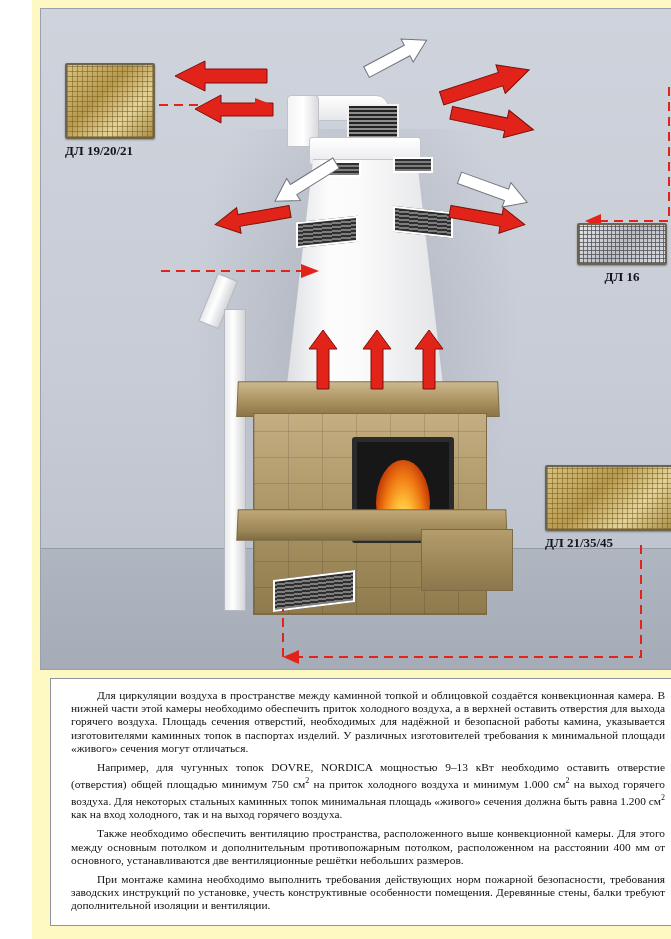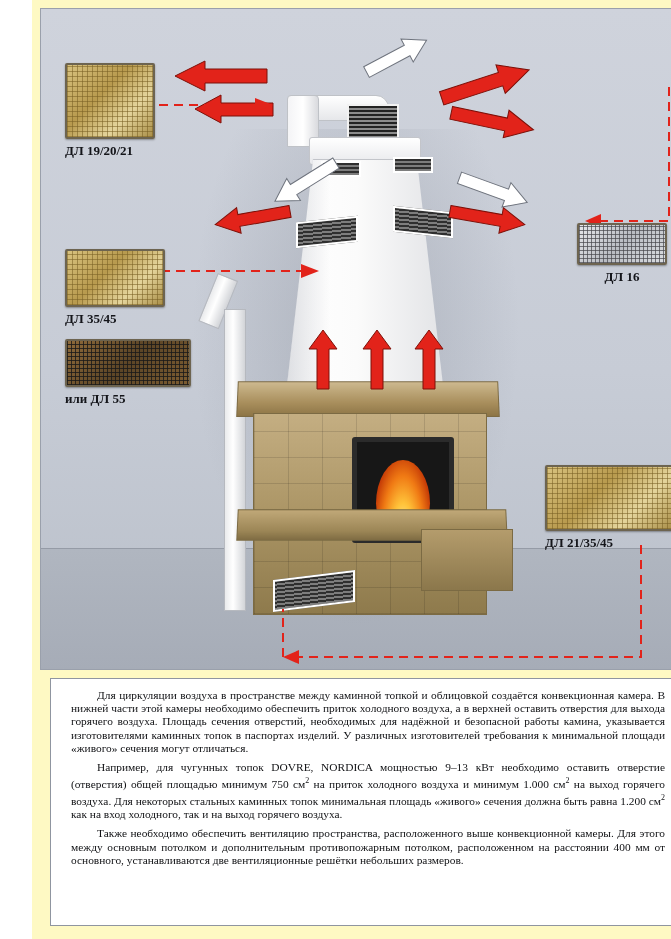--- a/index.html
+++ b/index.html
@@ -283,41 +283,34 @@
       <path d="M600 536 L600 648 L258 648" stroke="#e2231a" stroke-width="2" stroke-dasharray="9,6" fill="none"></path>
       <path d="M258 641 L242 648 L258 655 Z" fill="#e2231a"></path>
       <path d="M242 648 L242 600" stroke="#e2231a" stroke-width="2" stroke-dasharray="9,6" fill="none"></path>
     </svg>
 
     <div class="sample" style="left:24px;top:54px;">
       <div class="frame g-gold" style="width:86px;height:72px;"></div>
       <div class="caption">ДЛ 19/20/21</div>
     </div>
 
-    <div class="sample" style="left:24px;top:240px;">
-      <div class="frame g-gold" style="width:96px;height:54px;"></div>
-      <div class="caption">ДЛ 35/45</div>
-    </div>
-
-    <div class="sample" style="left:24px;top:330px;">
-      <div class="frame g-dark" style="width:122px;height:44px;"></div>
-      <div class="caption">или ДЛ 55</div>
-    </div>
+
 
     <div class="sample" style="left:536px;top:214px;">
       <div class="frame g-silver" style="width:86px;height:38px;"></div>
       <div class="caption" style="text-align:center;">ДЛ 16</div>
     </div>
 
     <div class="sample" style="left:504px;top:456px;">
       <div class="frame g-gold" style="width:126px;height:62px;"></div>
       <div class="caption">ДЛ 21/35/45</div>
     </div>
 
   </div>
 
   <div class="textpanel">
     <p>Для циркуляции воздуха в пространстве между каминной топкой и облицовкой создаётся конвекционная камера. В нижней части этой камеры необходимо обеспечить приток холодного воздуха, а в верхней оставить отверстия для выхода горячего воздуха. Площадь сечения отверстий, необходимых для надёжной и безопасной работы камина, указывается изготовителями каминных топок в паспортах изделий. У различных изготовителей требования к минимальной площади «живого» сечения могут отличаться.</p>
     <p><span>Например, для чугунных топок DOVRE, NORDICA мощностью 9–13 кВт необходимо оставить отверстие (отверстия) общей площадью минимум 750 см</span><span class="sup">2</span><span> на приток холодного воздуха и минимум 1.000 см</span><span class="sup">2</span><span> на выход горячего воздуха. Для некоторых стальных каминных топок минимальная площадь «живого» сечения должна быть равна 1.200 см</span><span class="sup">2</span><span> как на вход холодного, так и на выход горячего воздуха.</span></p>
     <p>Также необходимо обеспечить вентиляцию пространства, расположенного выше конвекционной камеры. Для этого между основным потолком и дополнительным противопожарным потолком, расположенном на расстоянии  400  мм от основного, устанавливаются две вентиляционные решётки небольших размеров.</p>
+    <p>При монтаже камина необходимо выполнить требования действующих норм пожарной безопасности, требования заводских инструкций по установке, учесть конструктивные особенности помещения. Деревянные стены, балки требуют дополнительной изоляции и вентиляции.</p>
   </div>
 
 </div>
 
 </body></html>

